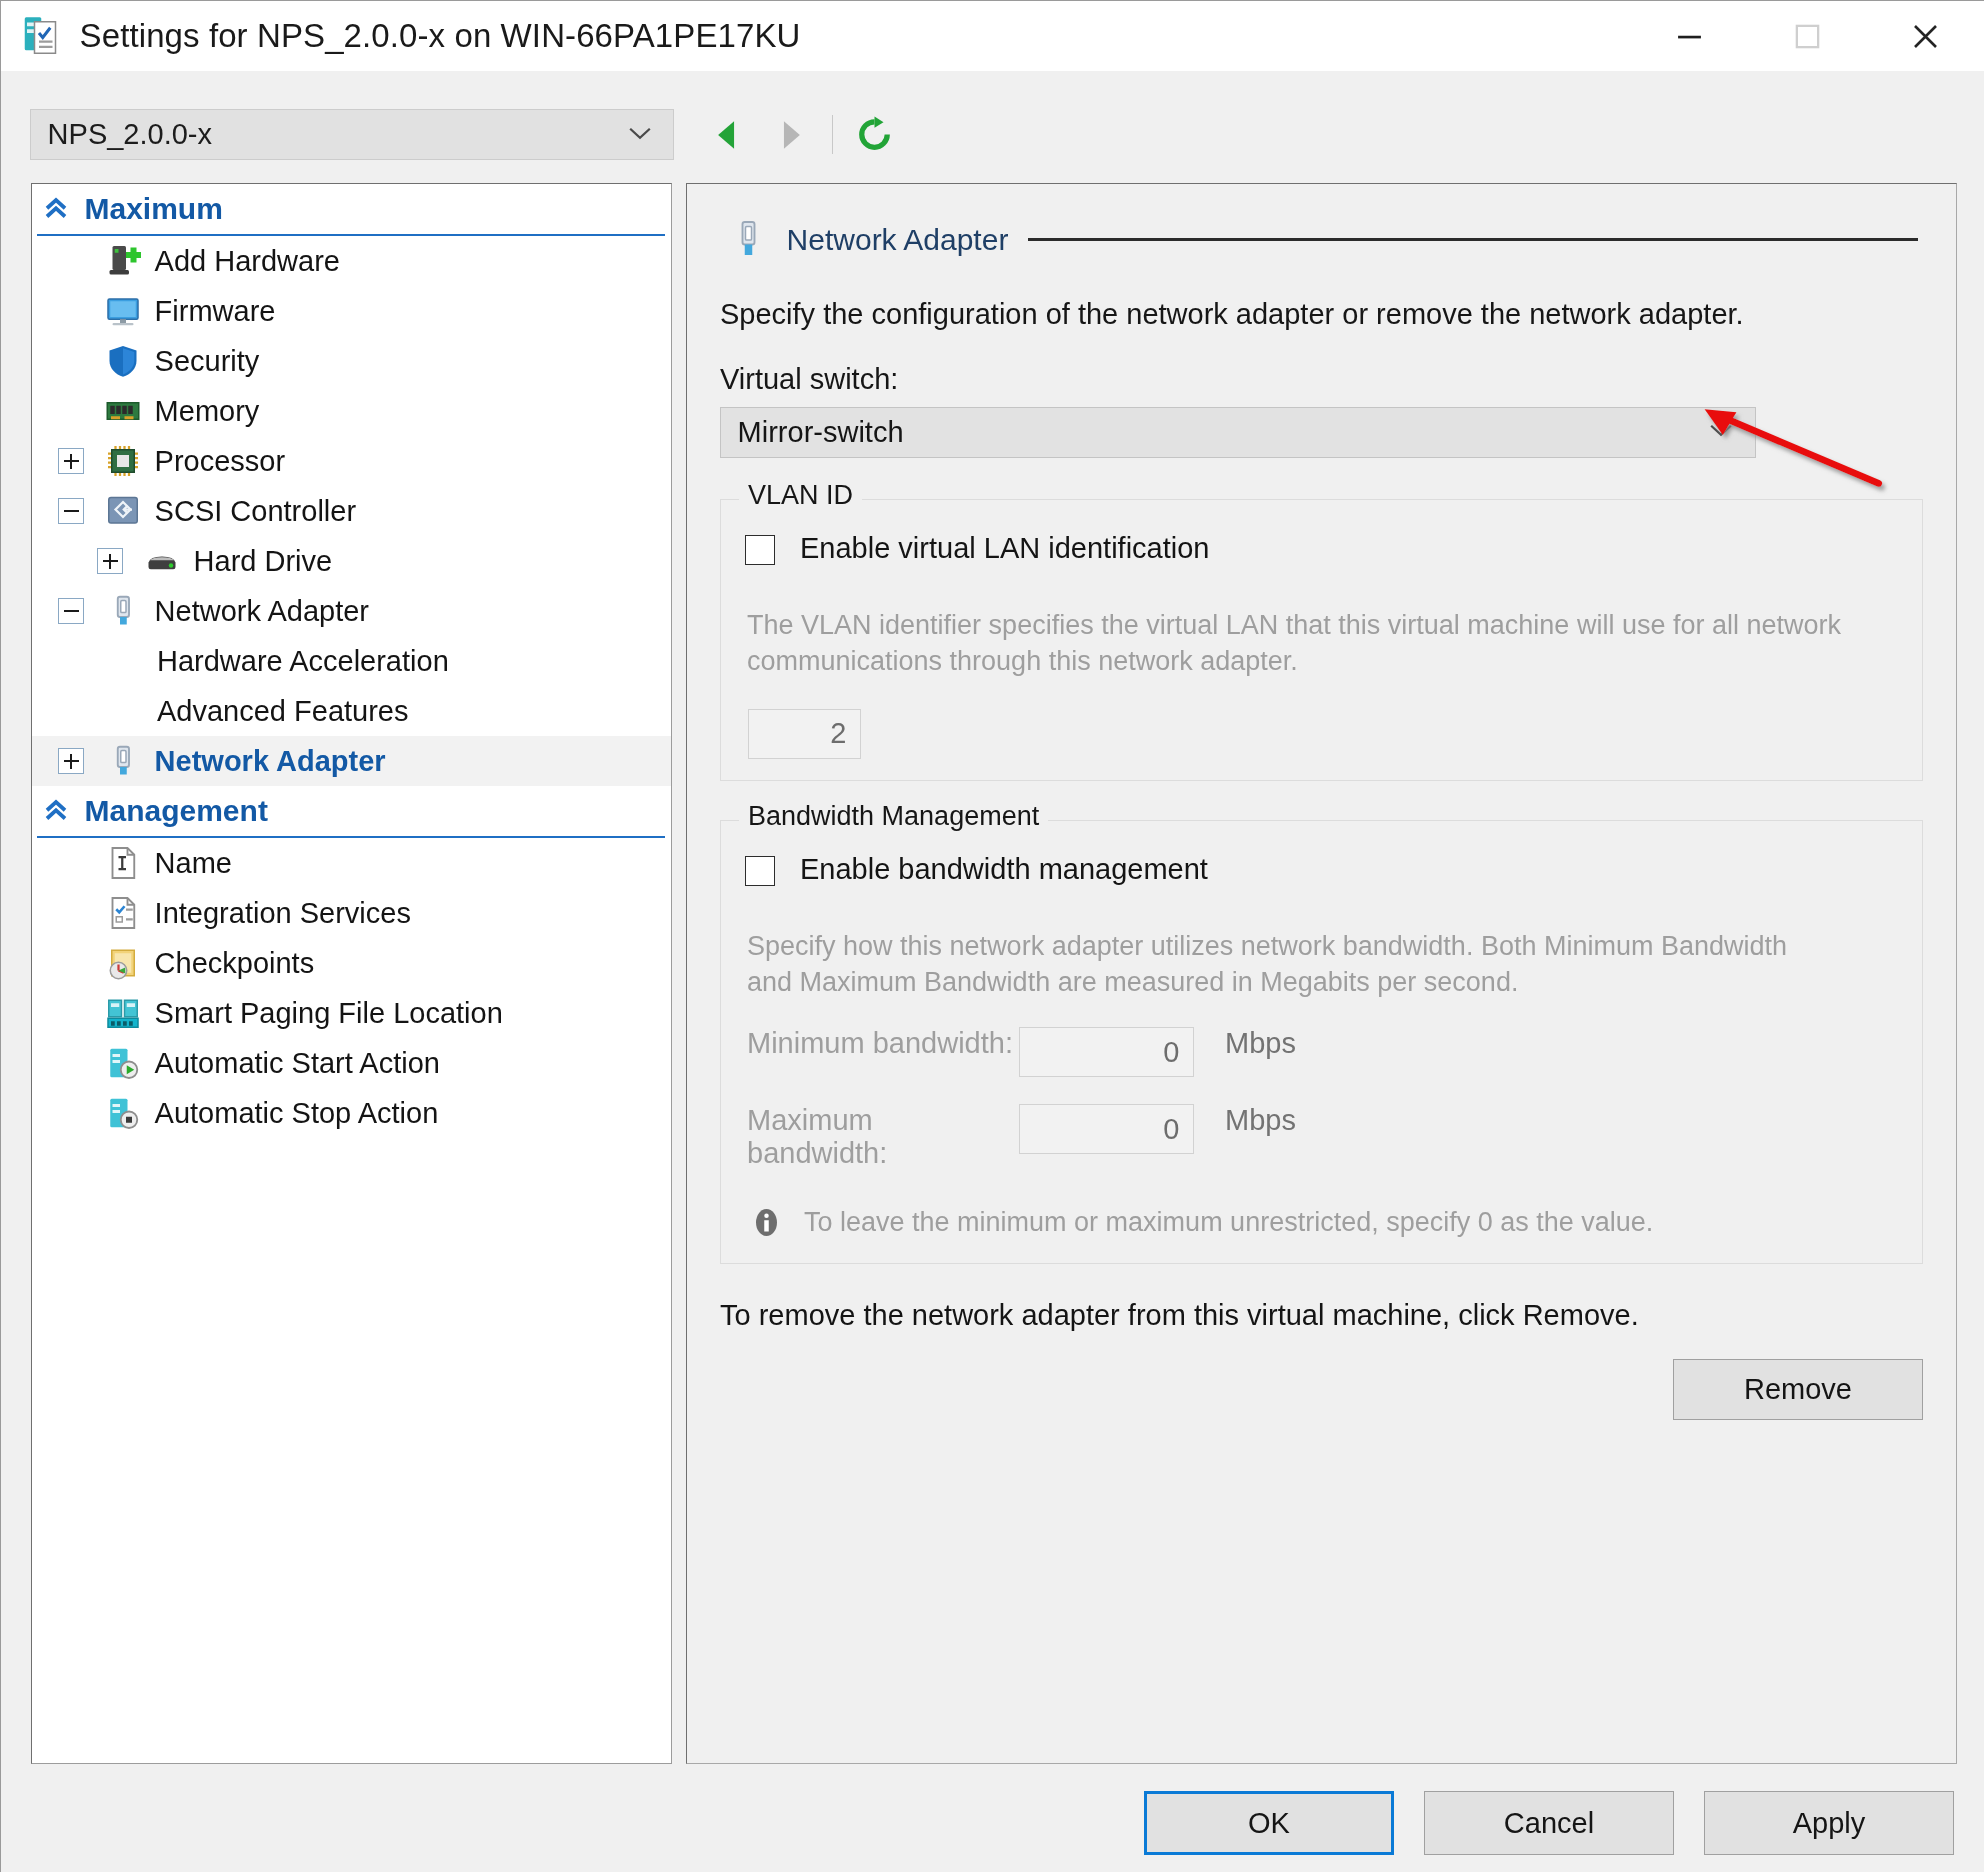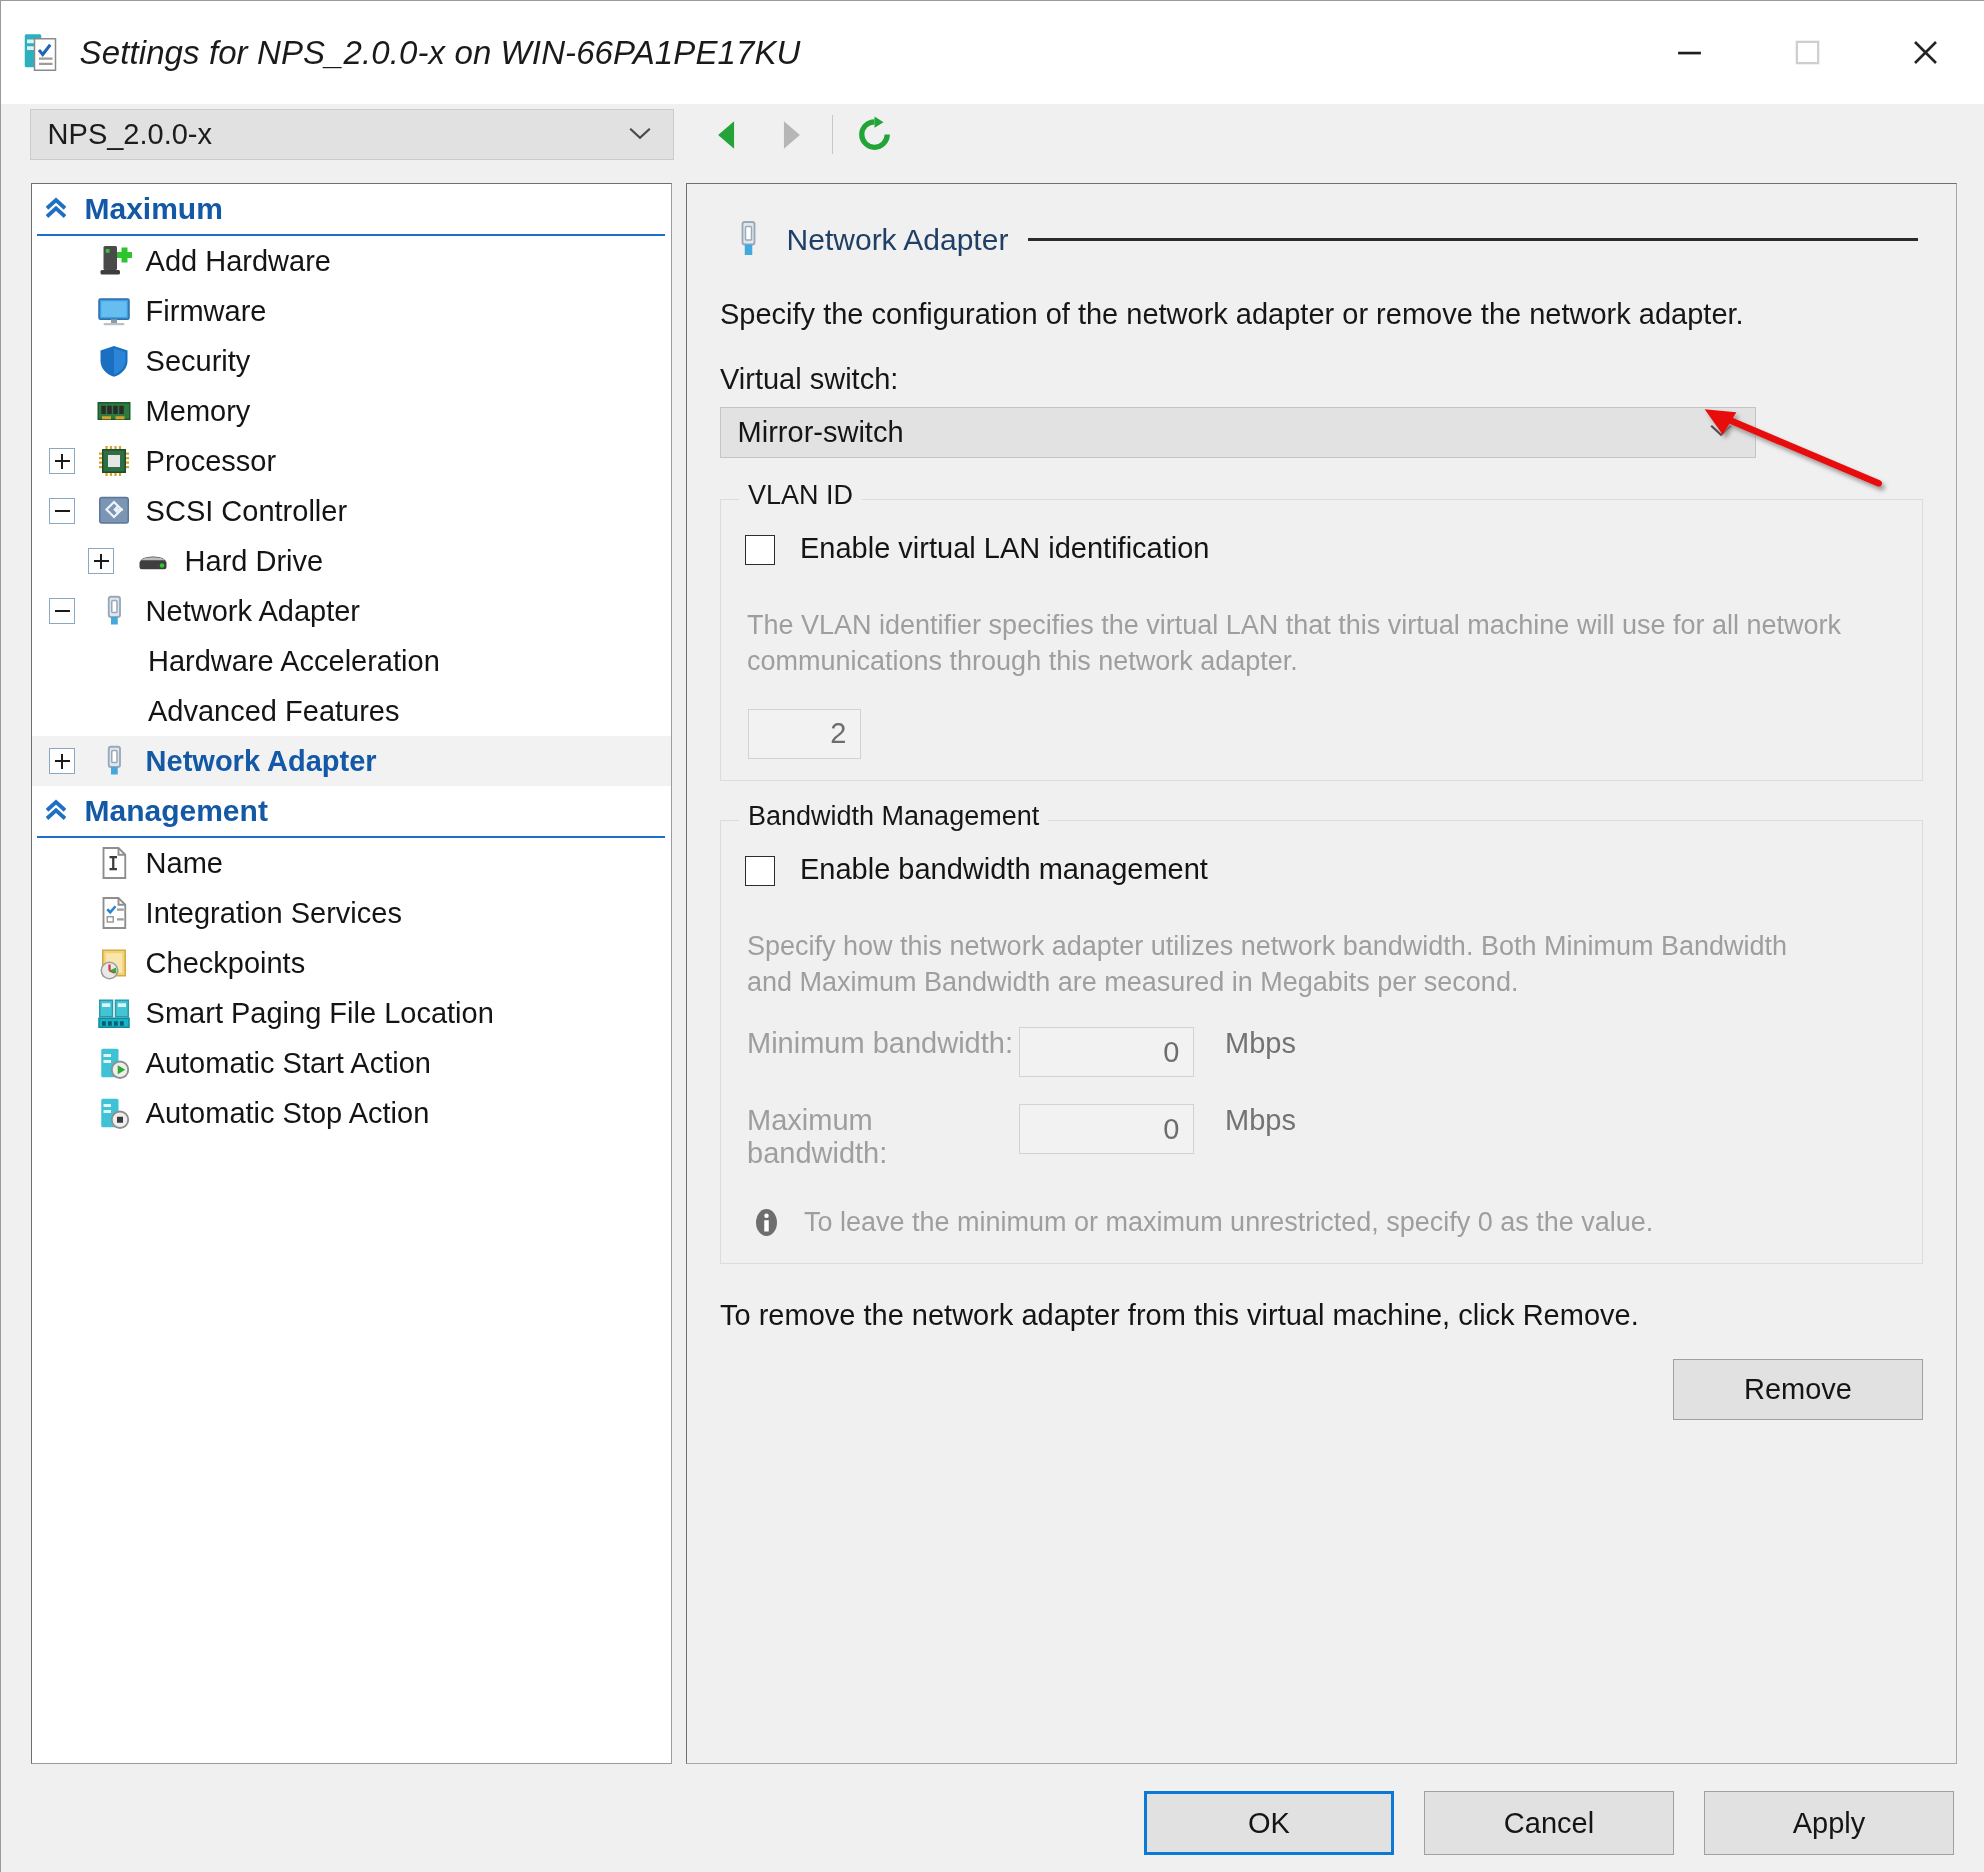--- a/index.html
+++ b/index.html
@@ -12,25 +12,24 @@
   }
   #app{
     position:relative;width:1985px;height:1873px;
     background:#f0f0f0;
     border:1.5px solid #9a9a9a;
     box-sizing:border-box;
   }
 
   
   .titlebar{
-    position:absolute;left:0;top:0;right:0;height:103px;
+    position:absolute;left:0;top:0;right:0;height:70px;
     background:#ffffff;
     display:flex;align-items:center;
     box-sizing:border-box;
-    font-style:italic;
   }
   .title-icon{
     width:39px;height:42px;margin-left:23px;margin-right:16.6px;
     flex:0 0 auto;position:relative;
   }
   .title-text{
     font-size:33px;color:#1a1a1a;letter-spacing:0.1px;
     white-space:nowrap;
   }
   .wincontrols{margin-left:auto;display:flex;height:83px;}
@@ -68,21 +67,21 @@
     display:flex;align-items:center;height:50px;
     border-bottom:2.3px solid #1f6fc4;
     margin:0 6px 0 4.5px;
   }
   .sec-head .chev2{width:39px;display:flex;justify-content:center;align-items:center;flex:0 0 auto;}
   .sec-head .lbl{
     font-size:30px;font-weight:bold;color:#1359a5;margin-left:9px;white-space:nowrap;
   }
   .tree-row{
     display:flex;align-items:center;height:50px;position:relative;
-    padding-left:17px;box-sizing:border-box;
+    padding-left:26px;box-sizing:border-box;
   }
   .tree-row.selected{background:#f2f2f2;}
   .expander{
     width:26px;height:26px;flex:0 0 auto;
     border:0.8px solid #8aa8c4;background:#ffffff;
     display:flex;align-items:center;justify-content:center;
     box-sizing:border-box;
   }
   .expander.none{border:none;background:transparent;}
   .exp-h{width:15px;height:2.3px;background:#1a1a1a;}

